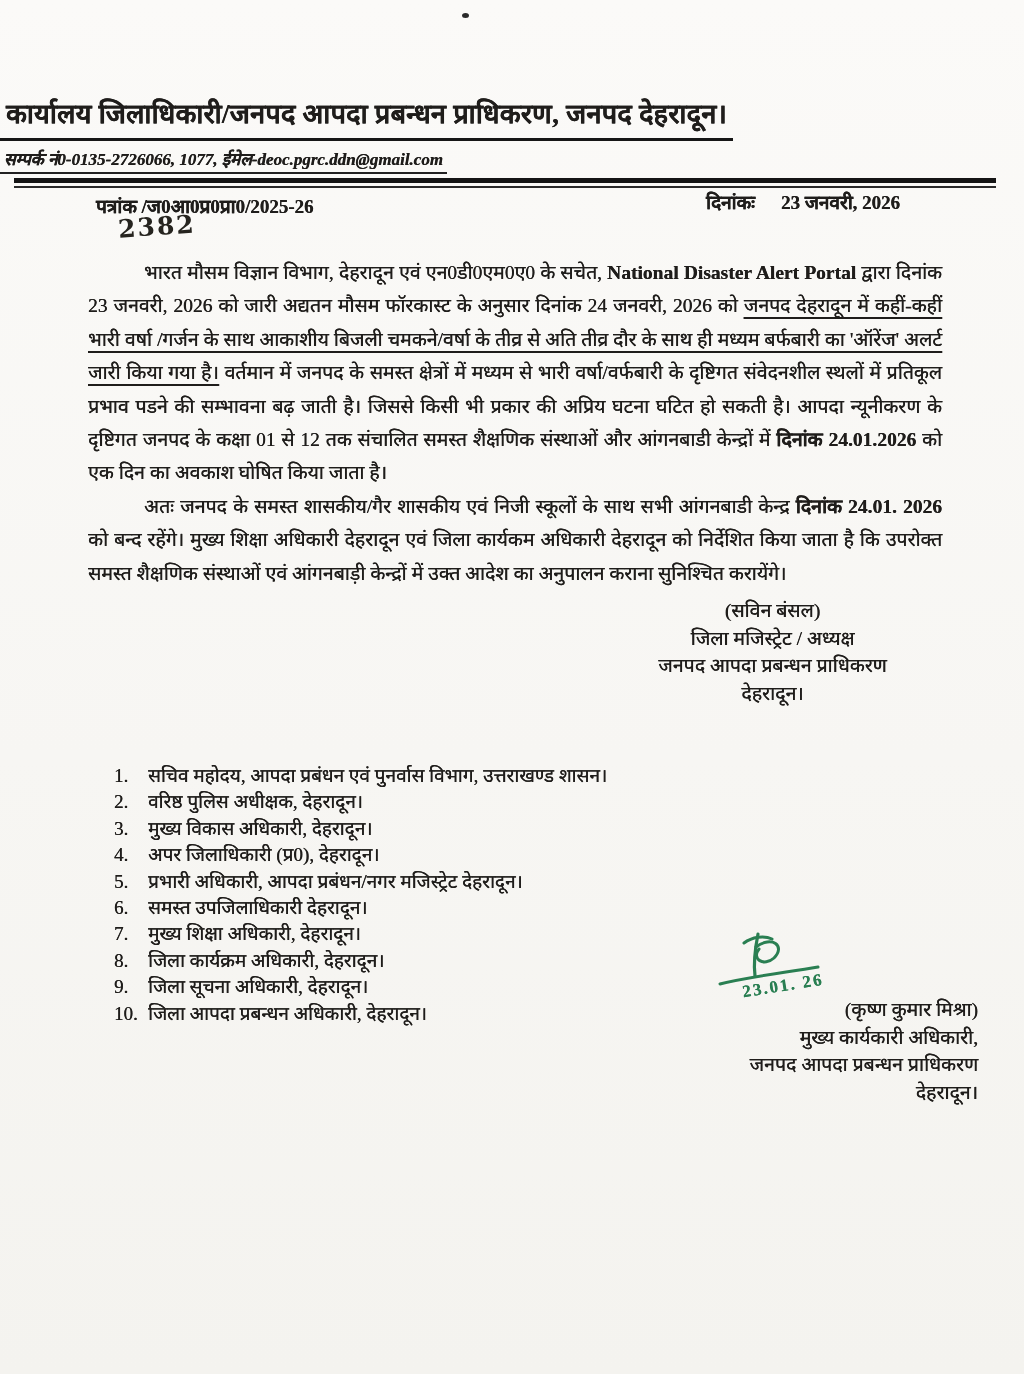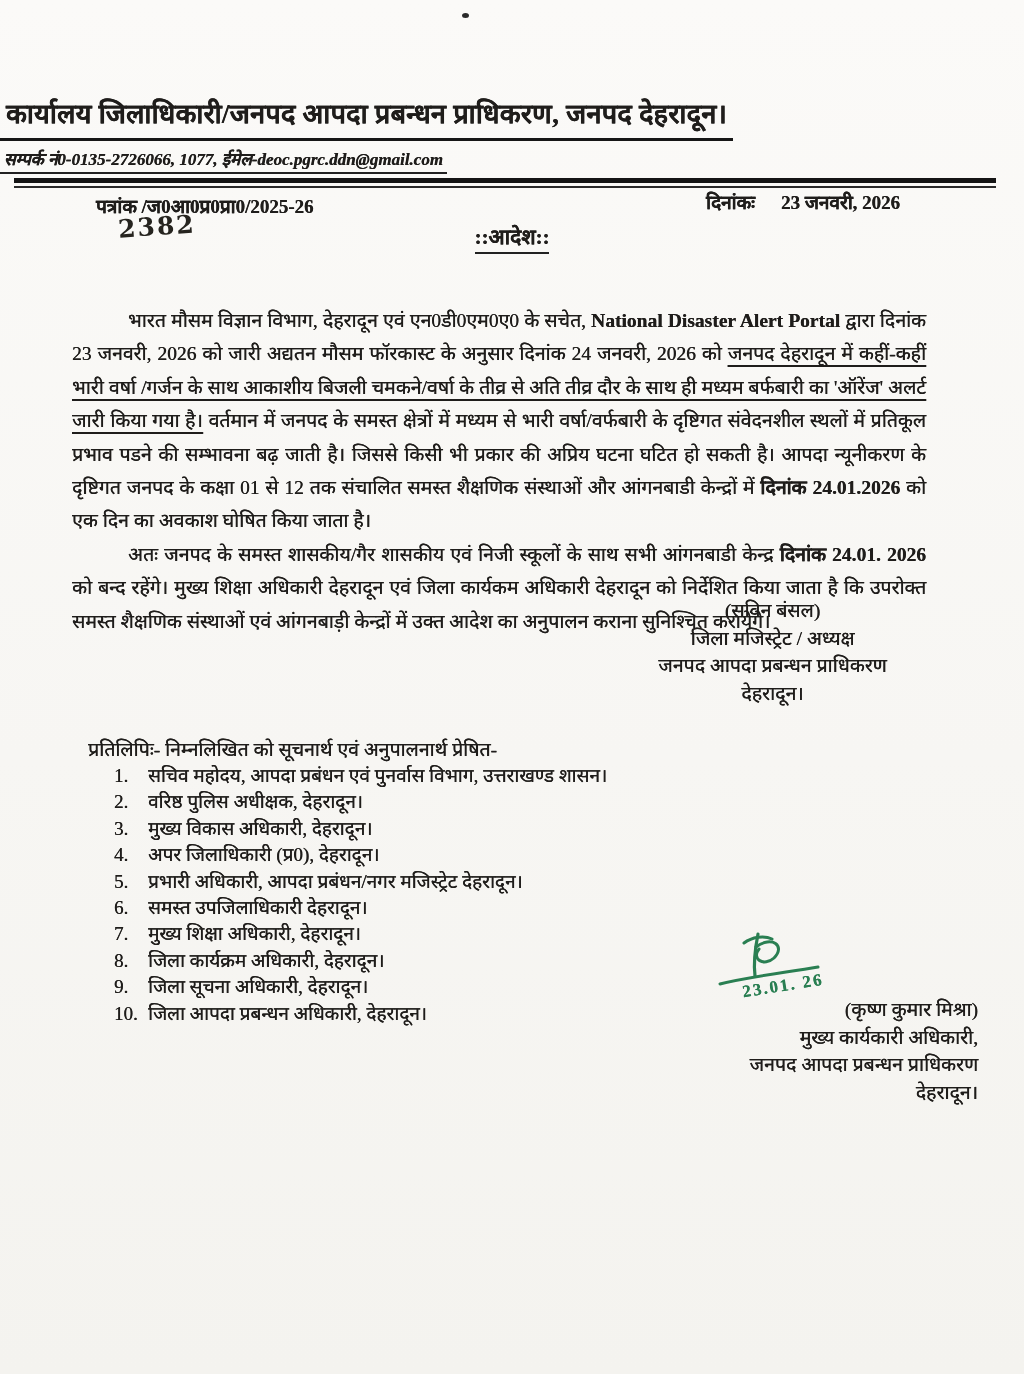--- a/index.html
+++ b/index.html
@@ -68,25 +68,24 @@
     position:absolute; left:0; right:0; top:222px;
     text-align:center;
   }
   .order-heading span{
     display:inline-block;
     font-size:21px; font-weight:bold;
     border-bottom:2px solid #222;
     padding-bottom:2px;
   }
   .para{
-    position:absolute; left:72px; width:854px;
+    position:absolute; left:88px; width:854px;
     font-size:19.5px; line-height:33.4px;
     text-align:justify;
     text-indent:56px;
-    margin-top:48px;
   }
   .para-1{ top:256px; }
   .para-2{ top:490px; }
   .u{
     text-decoration:underline;
     text-decoration-thickness:2px;
     text-underline-offset:5px;
   }
   .b{ font-weight:bold; }
   .sig-block-1{
@@ -147,36 +146,32 @@
   <div class="double-rule"></div>
 
   <div class="ref-letter-no ink">पत्रांक /ज0आ0प्र0प्रा0/2025-26</div>
 
   <div class="ref-date ink">
     <span>दिनांकः</span><span class="date-value">23 जनवरी, 2026</span>
   </div>
 
   <div class="handwritten-no">2382</div>
 
-  <div class="order-heading ink">
-    <span>::आदेश::</span>
-  </div>
 
   <p class="para para-1 ink"><span>भारत मौसम विज्ञान विभाग, देहरादून एवं एन0डी0एम0ए0 के सचेत, </span><span class="b">National Disaster Alert Portal</span><span> द्वारा दिनांक 23 जनवरी, 2026 को जारी अद्यतन मौसम फॉरकास्ट के अनुसार दिनांक 24 जनवरी, 2026 को </span><span class="u">जनपद देहरादून में कहीं-कहीं भारी वर्षा /गर्जन के साथ आकाशीय बिजली चमकने/वर्षा के तीव्र से अति तीव्र दौर के साथ ही मध्यम बर्फबारी का 'ऑरेंज' अलर्ट जारी किया गया है।</span><span> वर्तमान में जनपद के समस्त क्षेत्रों में मध्यम से भारी वर्षा/वर्फबारी के दृष्टिगत संवेदनशील स्थलों में प्रतिकूल प्रभाव पडने की सम्भावना बढ़ जाती है। जिससे किसी भी प्रकार की अप्रिय घटना घटित हो सकती है। आपदा न्यूनीकरण के दृष्टिगत जनपद के कक्षा 01 से 12 तक संचालित समस्त शैक्षणिक संस्थाओं और आंगनबाडी केन्द्रों में </span><span class="b">दिनांक 24.01.2026</span><span> को एक दिन का अवकाश घोषित किया जाता है।</span></p>
 
   <p class="para para-2 ink"><span>अतः जनपद के समस्त शासकीय/गैर शासकीय एवं निजी स्कूलों के साथ सभी आंगनबाडी केन्द्र </span><span class="b">दिनांक 24.01. 2026</span><span> को बन्द रहेंगे। मुख्य शिक्षा अधिकारी देहरादून एवं जिला कार्यकम अधिकारी देहरादून को निर्देशित किया जाता है कि उपरोक्त समस्त शैक्षणिक संस्थाओं एवं आंगनबाड़ी केन्द्रों में उक्त आदेश का अनुपालन कराना सुनिश्चित करायेंगे।</span></p>
 
   <div class="sig-block-1 ink">
     <div>(सविन बंसल)</div>
     <div>जिला मजिस्ट्रेट / अध्यक्ष</div>
     <div>जनपद आपदा प्रबन्धन प्राधिकरण</div>
     <div>देहरादून।</div>
   </div>
 
-  <div class="dist-heading ink">प्रतिलिपिः- निम्नलिखित को सूचनार्थ एवं अनुपालनार्थ प्रेषित-</div>
 
   <ol class="dist-list ink">
     <li>
         <span class="num">1.</span>
         <span>सचिव महोदय, आपदा प्रबंधन एवं पुनर्वास विभाग, उत्तराखण्ड शासन।</span>
       </li>
     <li>
         <span class="num">2.</span>
         <span>वरिष्ठ पुलिस अधीक्षक, देहरादून।</span>
       </li>

